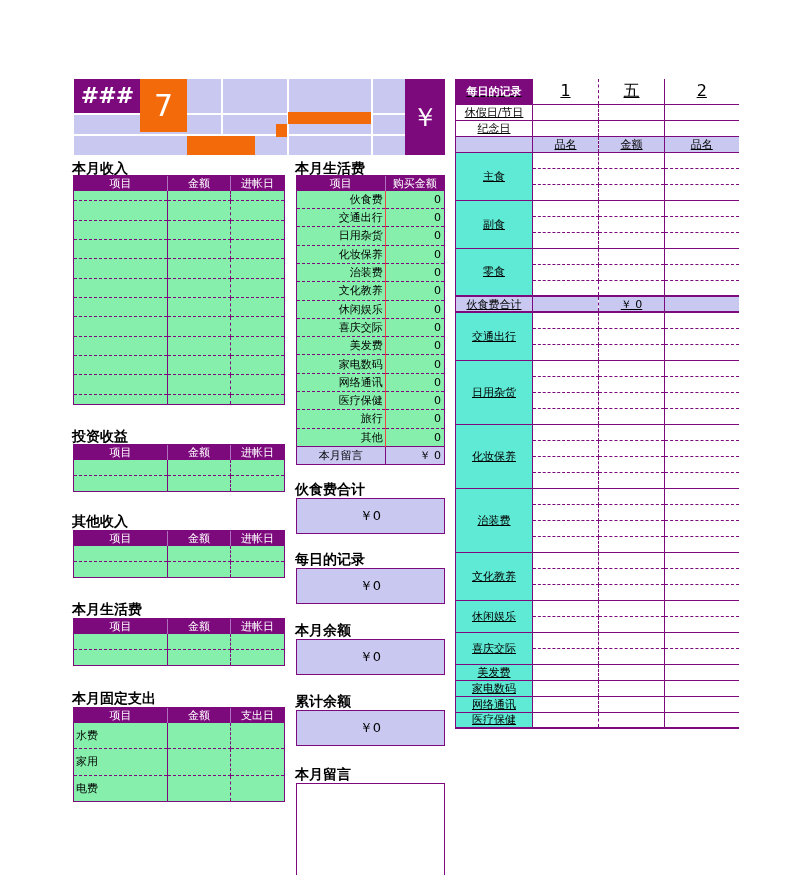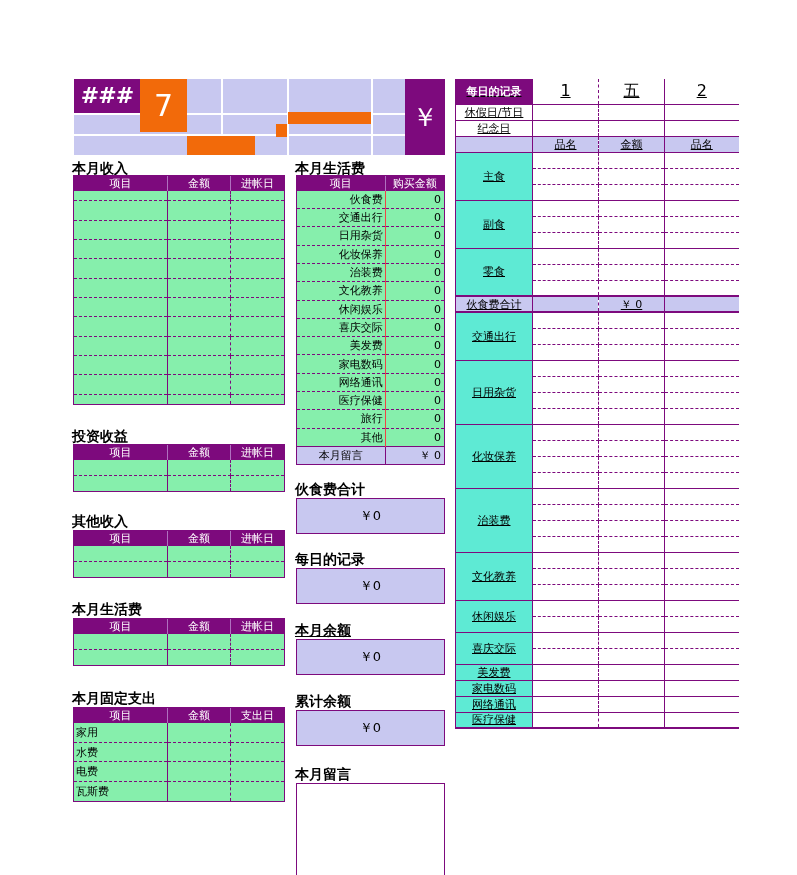--- a/index.html
+++ b/index.html
@@ -297,36 +297,31 @@
           <col style="width:30%">
           <col style="width:25.5%">
         </colgroup>
       <tbody>
         <tr class="hrow">
           <td>项目</td>
           <td>金额</td>
           <td>支出日</td>
         </tr>
         <tr class="drow">
+            <td>水费</td>
+            <td class="c2"></td>
+            <td></td>
+          </tr>
+        <tr class="drow">
             <td>家用</td>
             <td class="c2"></td>
             <td></td>
           </tr>
         <tr class="drow">
-            <td>水费</td>
-            <td class="c2"></td>
-            <td></td>
-          </tr>
-        <tr class="drow">
             <td>电费</td>
-            <td class="c2"></td>
-            <td></td>
-          </tr>
-        <tr class="drow">
-            <td>瓦斯费</td>
             <td class="c2"></td>
             <td></td>
           </tr>
       </tbody>
     </table>
   </div>
 
   <div class="sect-title" style="left:295px;top:160px;">本月生活费</div>
   <div class="tbl exp" style="left:296px;top:175px;width:149px;height:290px;">
     <table class="grid">
@@ -410,21 +405,21 @@
       </div>
   </div>
 
   <div class="sect-title" style="left:295px;top:551px;">每日的记录</div>
   <div class="sumbox" style="left:296px;top:568px;width:149px;height:36px;">
     <div class="ctr">
         <span>￥0</span>
       </div>
   </div>
 
-  <div class="sect-title" style="left:295px;top:622px;text-decoration:underline;">本月余额</div>
+  <div class="sect-title" style="left:295px;top:622px;">本月余额</div>
   <div class="sumbox" style="left:296px;top:639px;width:149px;height:36px;">
     <div class="ctr">
         <span>￥0</span>
       </div>
   </div>
 
   <div class="sect-title" style="left:295px;top:693px;">累计余额</div>
   <div class="sumbox" style="left:296px;top:710px;width:149px;height:36px;">
     <div class="ctr">
         <span>￥0</span>

